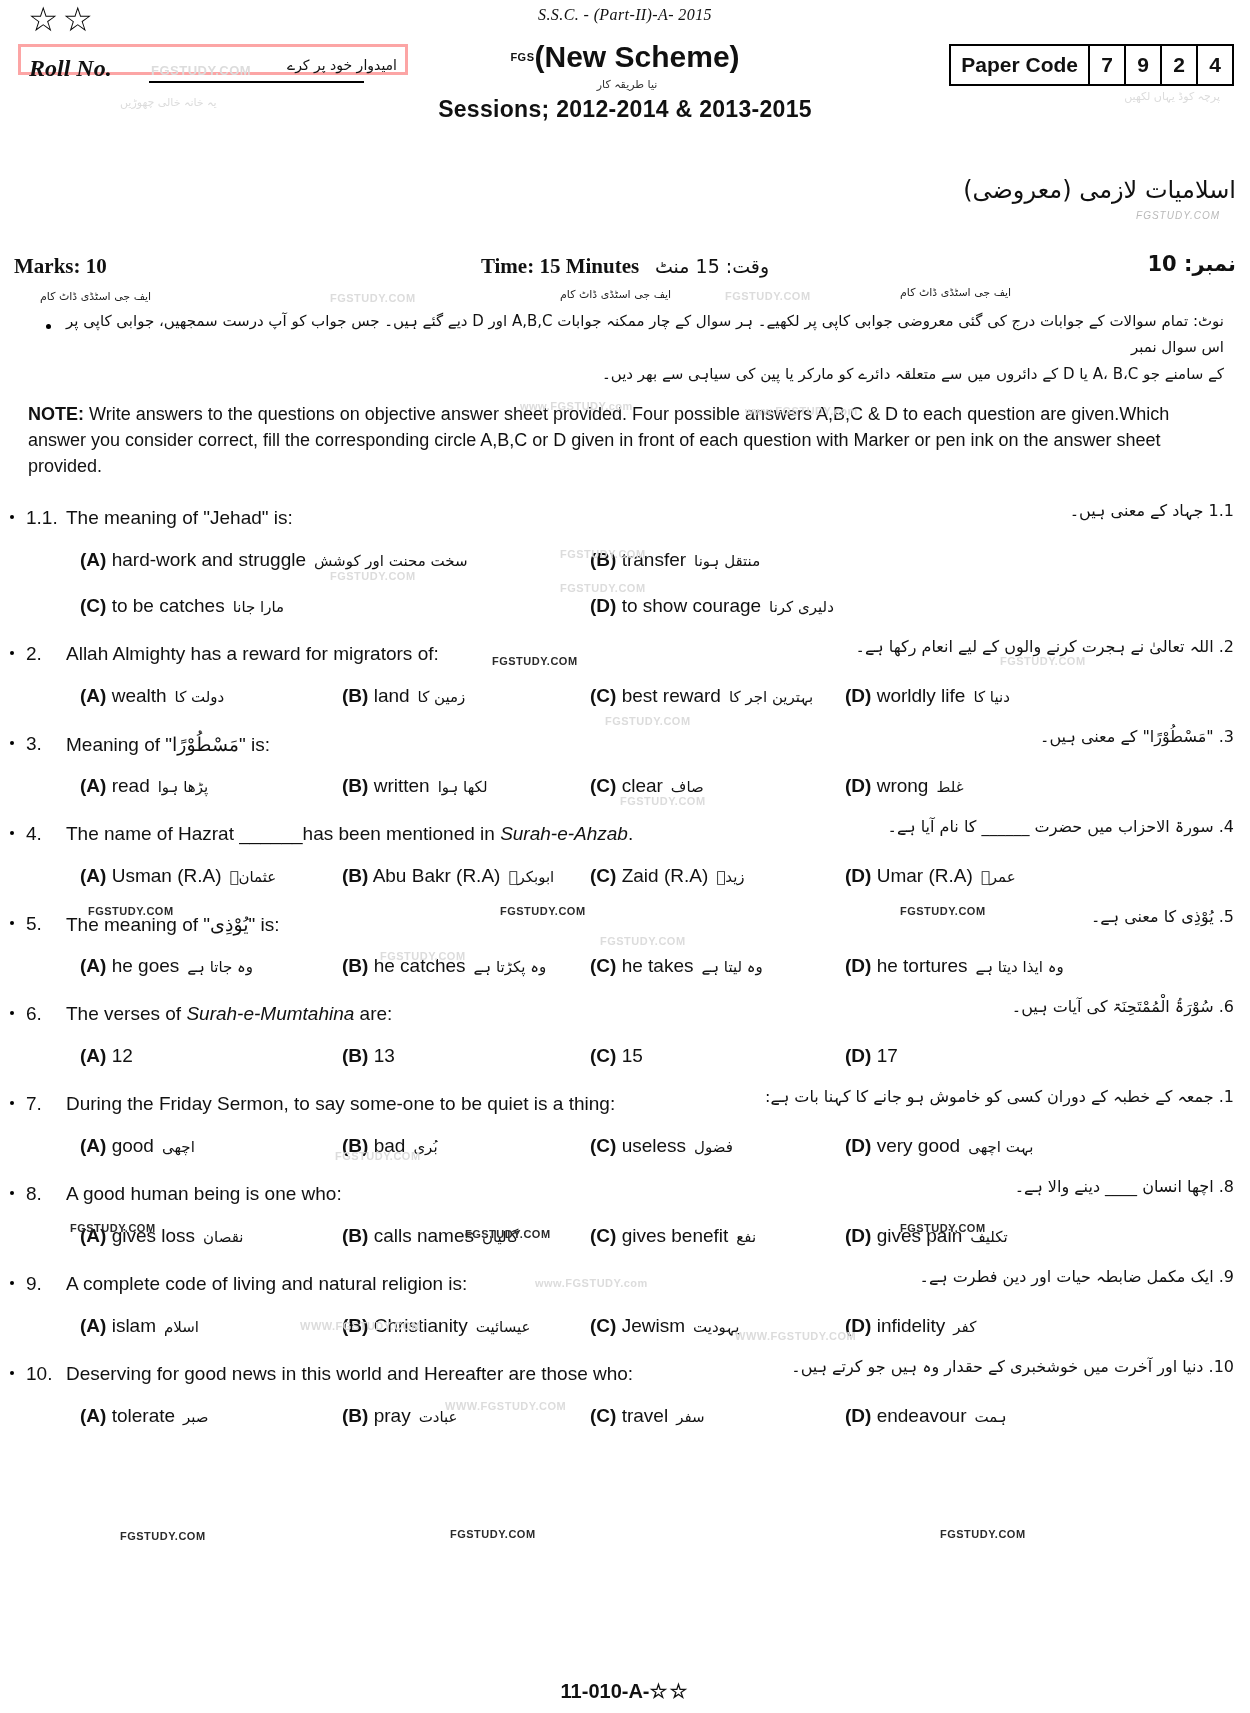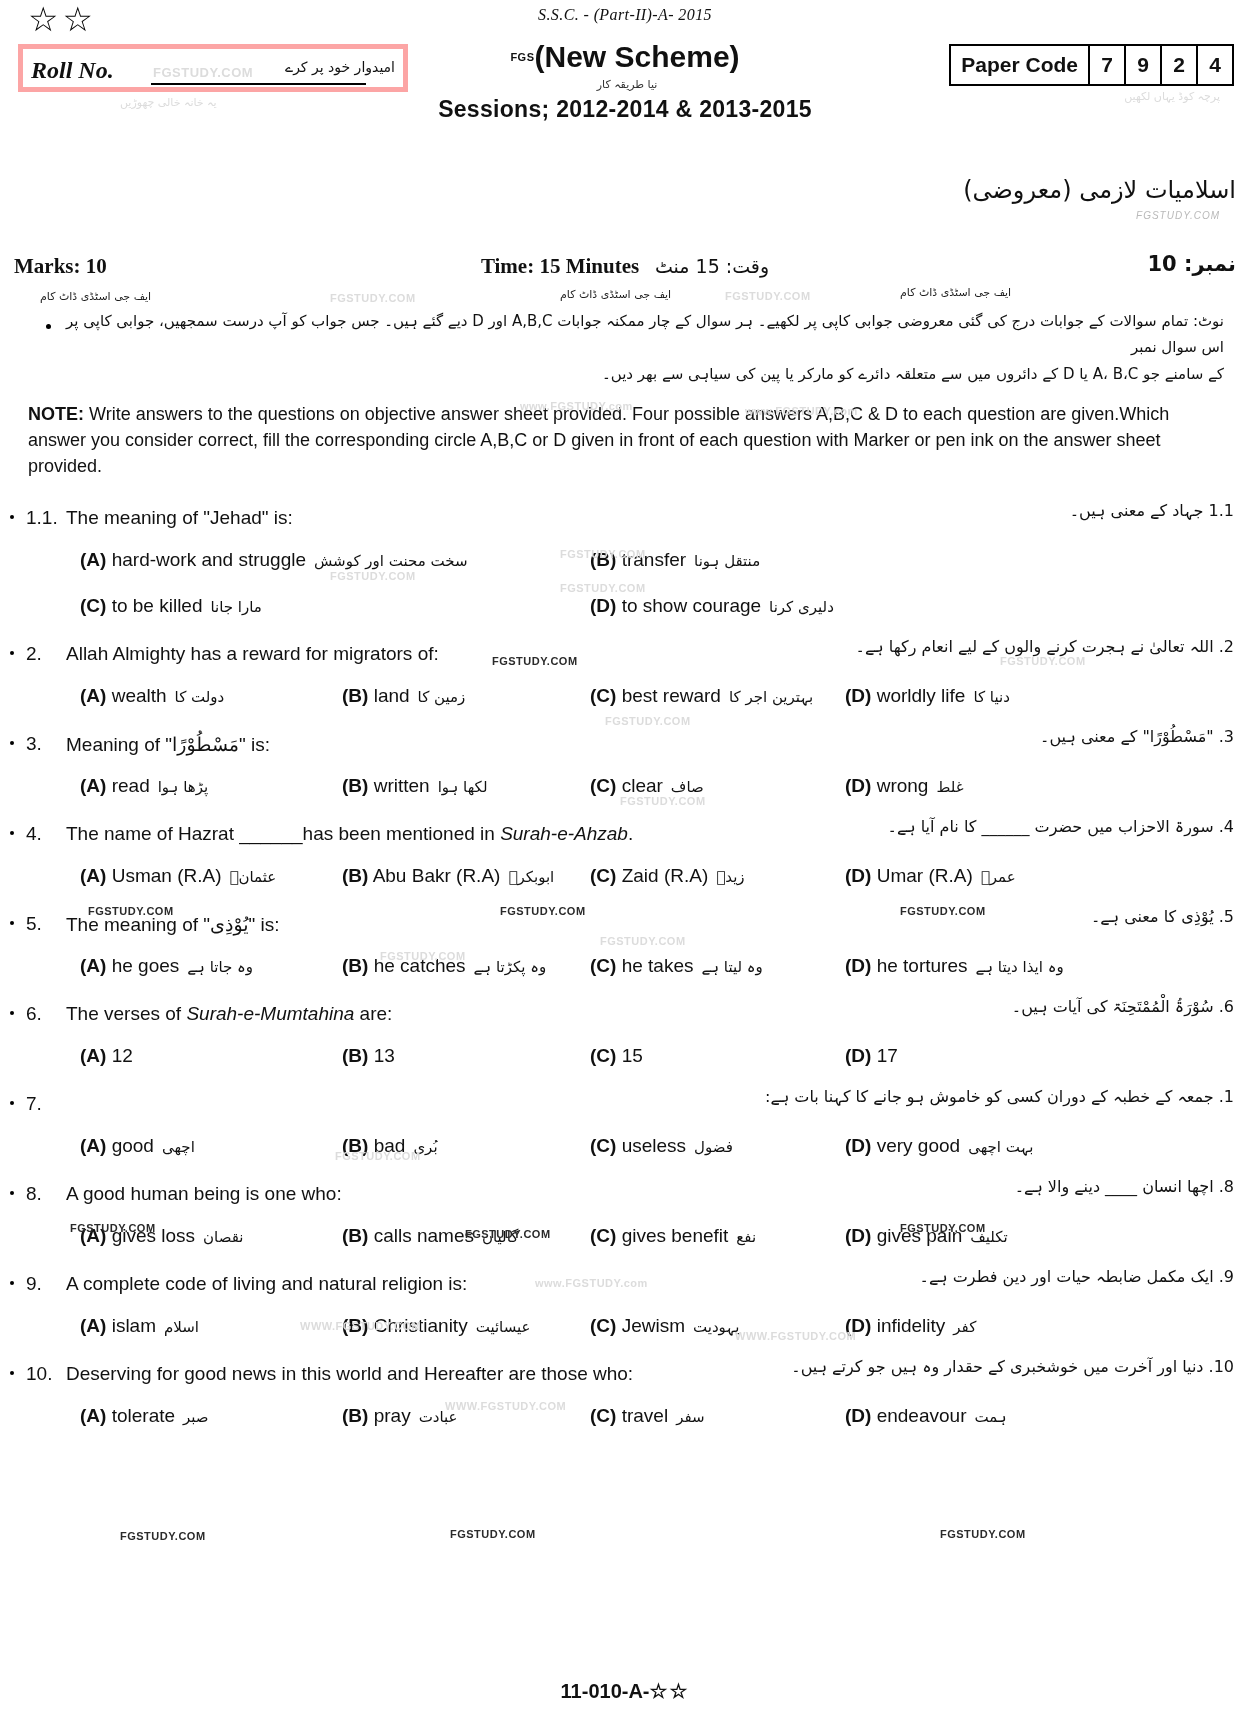--- a/index.html
+++ b/index.html
@@ -20,22 +20,22 @@
 
   
   .hdr{position:relative;height:190px;}
   .stars{
     position:absolute;left:28px;top:2px;
     font-size:34px;line-height:34px;letter-spacing:4px;
     color:#000;
   }
   .rollbox{
     position:absolute;left:18px;top:44px;
-    width:390px;height:48px;
-    border:5px solid #fca5a5;
+    width:390px;height:31px;
+    border:3px solid #fca5a5;
     box-sizing:border-box;
   }
   .rollbox .rlabel{
     position:absolute;left:8px;top:8px;
     font-family:"Liberation Serif", serif;
     font-style:italic;font-weight:bold;font-size:24px;
   }
   .rollbox .rline{
     position:absolute;left:128px;top:34px;width:215px;
     border-bottom:2px solid #000;
@@ -293,21 +293,21 @@
           <span class="dot-left" style="top: 14px;"></span>
           <span class="qnum">1.1.</span>
           <span class="qtext">The meaning of "Jehad" is:</span>
           <span class="qurdu">1.1 جہاد کے معنی ہیں۔</span>
         </div>
         <div class="opts">
           <span class="opt o1"><b>(A)</b> <span>hard-work and struggle</span><span class="ur">سخت محنت اور کوشش</span></span>
           <span class="opt o3"><b>(B)</b> <span>transfer</span><span class="ur">منتقل ہونا</span></span>
         </div>
         <div class="opts">
-          <span class="opt o1"><b>(C)</b> <span>to be killed</span><span class="ur">مارا جانا</span></span>
+          <span class="opt o1"><b>(C)</b> <span>to be catches</span><span class="ur">مارا جانا</span></span>
           <span class="opt o3"><b>(D)</b> <span>to show courage</span><span class="ur">دلیری کرنا</span></span>
         </div>
       </div>
       <div class="q">
         <div class="qhead">
           <span class="dot-left" style="top: 14px;"></span>
           <span class="qnum">2.</span>
           <span class="qtext">Allah Almighty has a reward for migrators of:</span>
           <span class="qurdu">2. اللہ تعالیٰ نے ہجرت کرنے والوں کے لیے انعام رکھا ہے۔</span>
         </div>
@@ -371,20 +371,21 @@
           <span class="opt o1"><b>(A)</b> <span>12</span></span>
           <span class="opt o2"><b>(B)</b> <span>13</span></span>
           <span class="opt o3"><b>(C)</b> <span>15</span></span>
           <span class="opt o4"><b>(D)</b> <span>17</span></span>
         </div>
       </div>
       <div class="q">
         <div class="qhead">
           <span class="dot-left" style="top: 14px;"></span>
           <span class="qnum">7.</span>
+          <span class="qtext">During the Friday Sermon, to say some-one to be quiet is a thing:</span>
           <span class="qurdu">1. جمعہ کے خطبہ کے دوران کسی کو خاموش ہو جانے کا کہنا بات ہے:</span>
         </div>
         <div class="opts">
           <span class="opt o1"><b>(A)</b> <span>good</span><span class="ur">اچھی</span></span>
           <span class="opt o2"><b>(B)</b> <span>bad</span><span class="ur">بُری</span></span>
           <span class="opt o3"><b>(C)</b> <span>useless</span><span class="ur">فضول</span></span>
           <span class="opt o4"><b>(D)</b> <span>very good</span><span class="ur">بہت اچھی</span></span>
         </div>
       </div>
       <div class="q">

